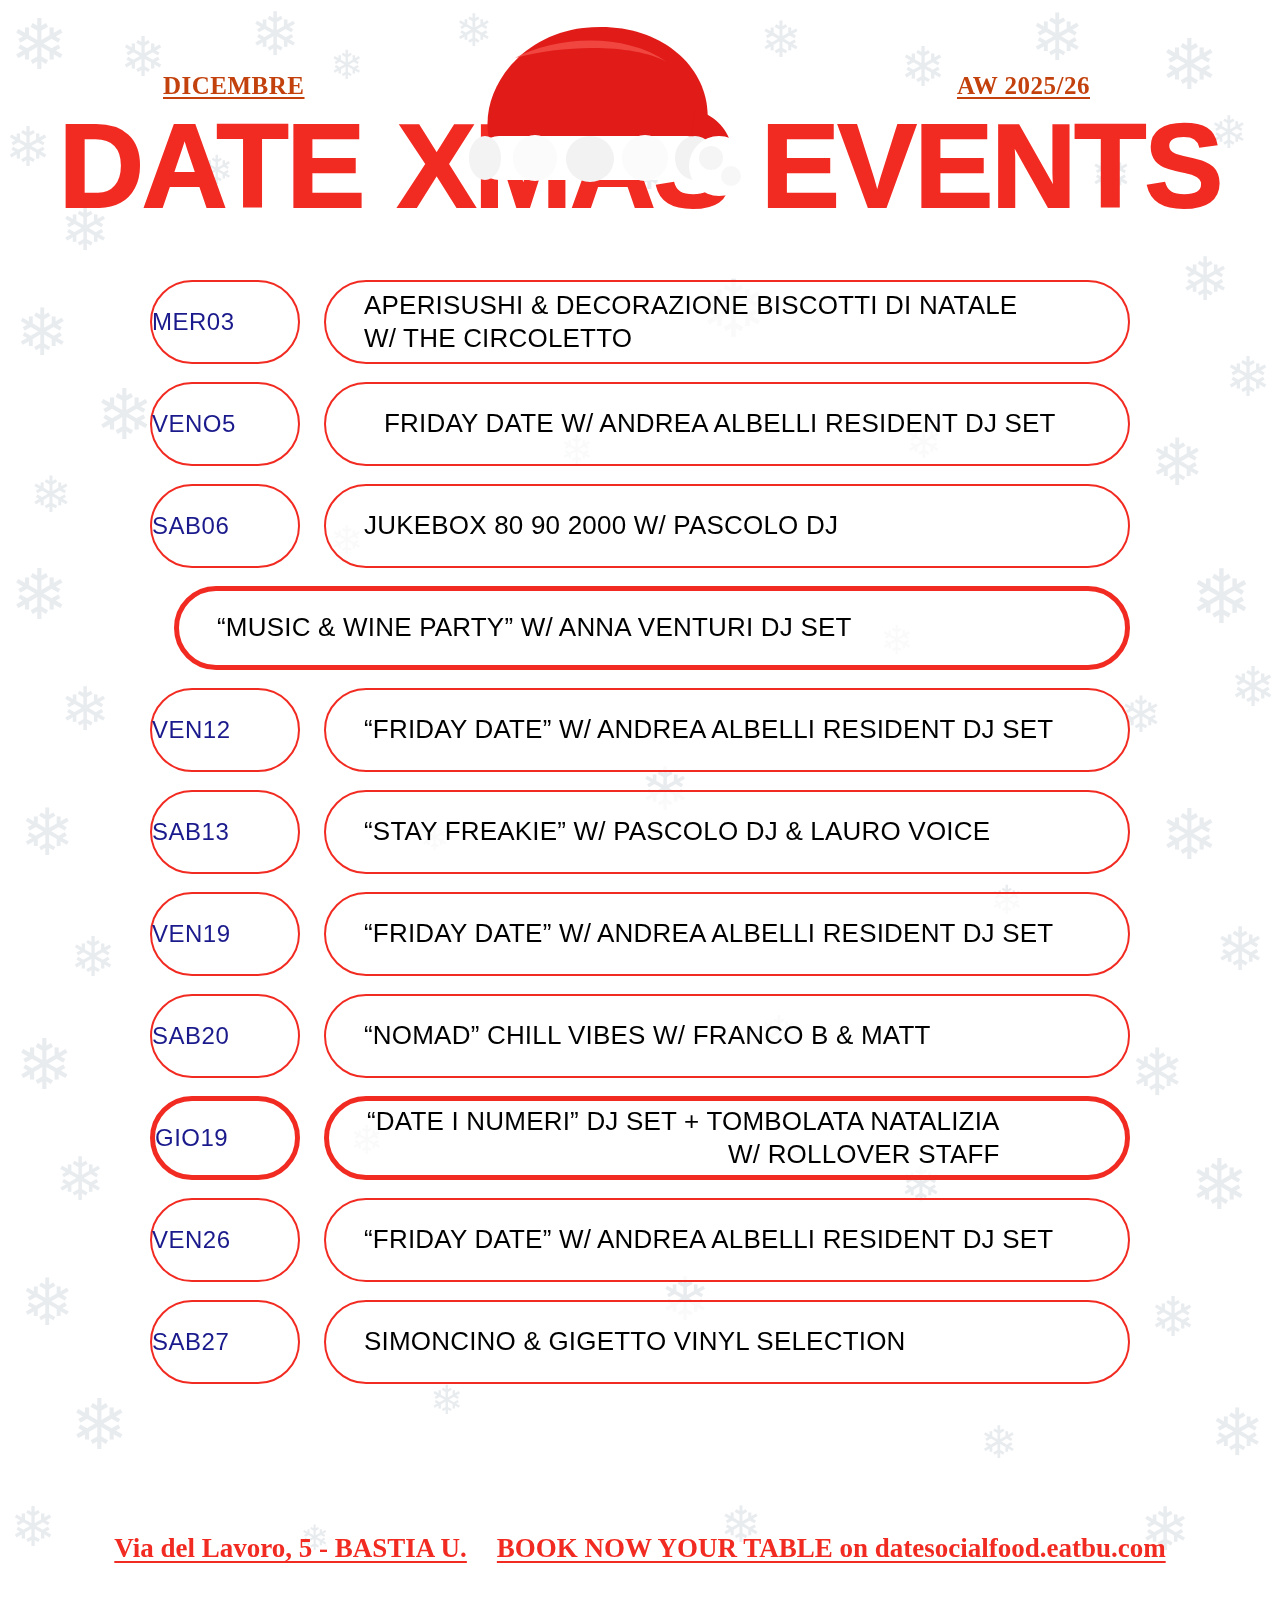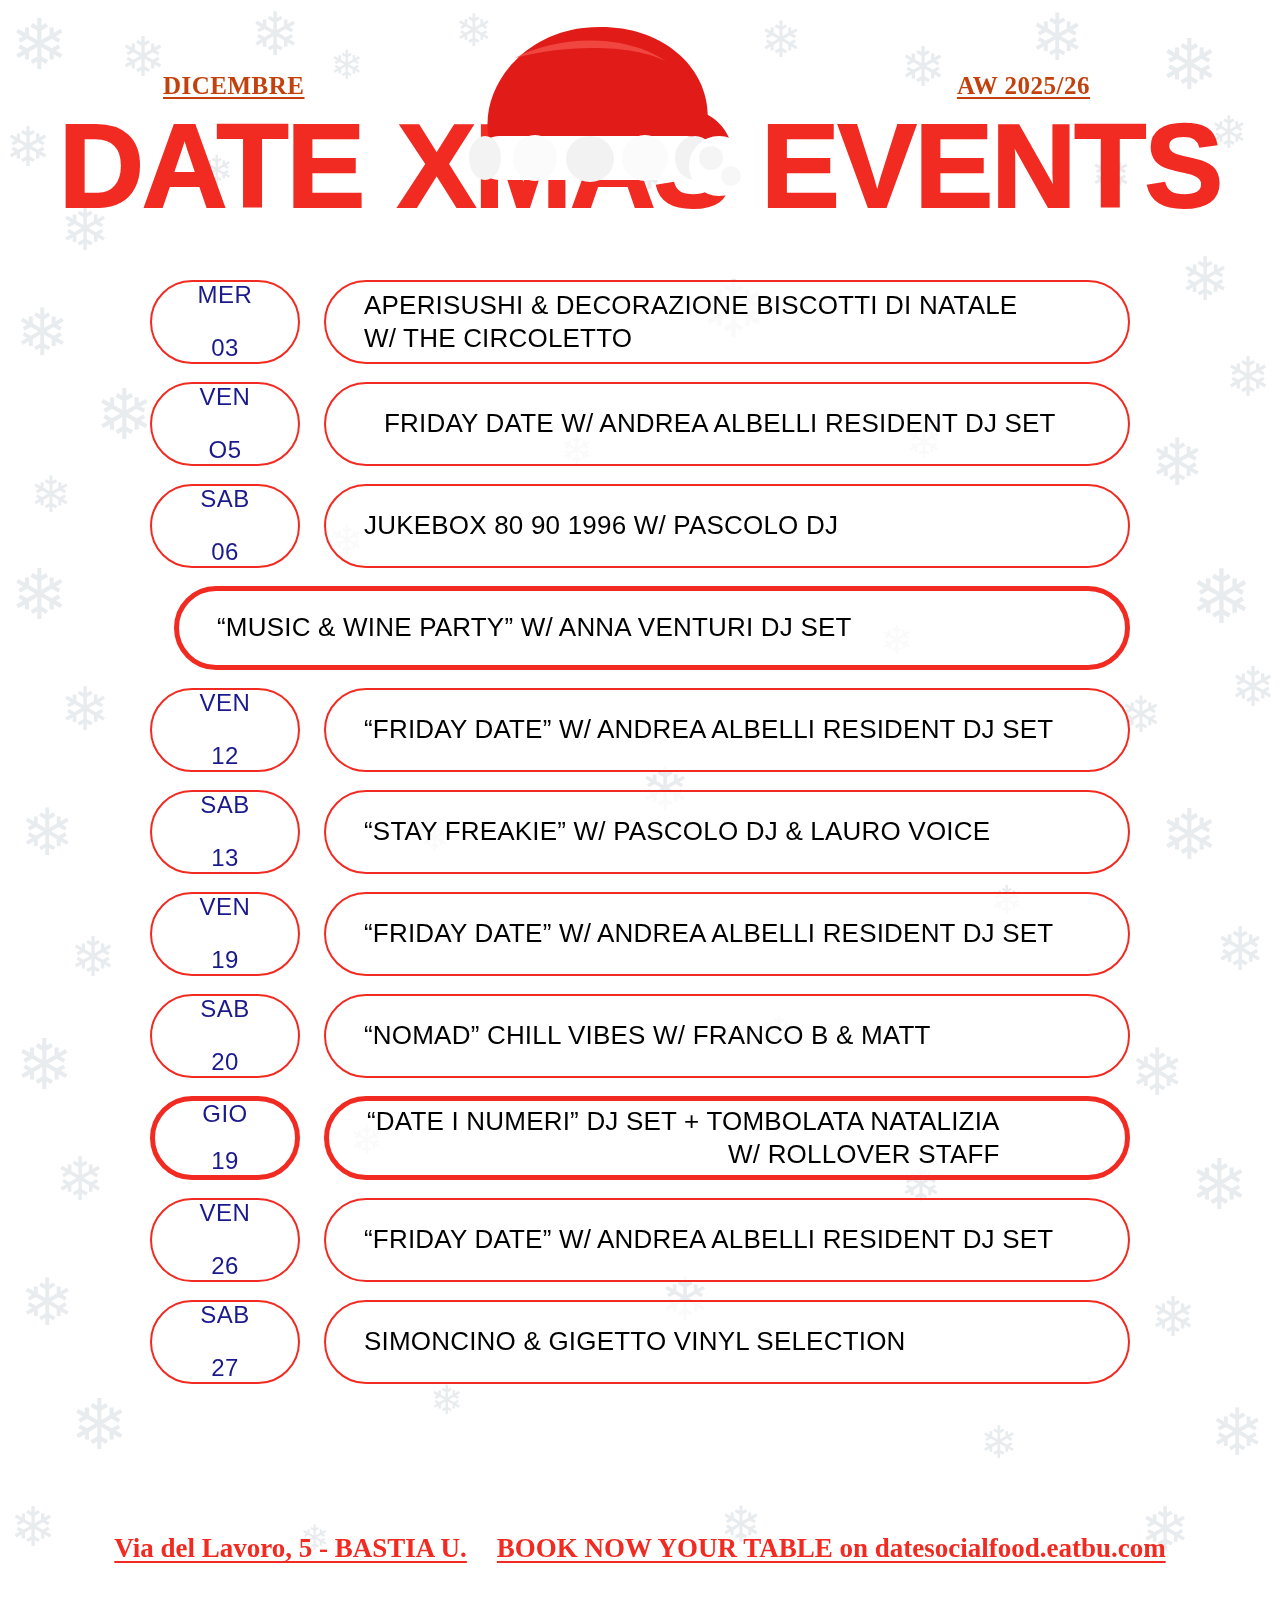--- a/index.html
+++ b/index.html
@@ -92,23 +92,23 @@
     align-items: center;
     margin-bottom: 18px;
     height: 84px;
   }
   .daybox {
     flex: 0 0 150px;
     height: 84px;
     border: 2.5px solid #f22b22;
     border-radius: 42px;
     display: flex;
-    flex-direction: column;
+    flex-direction: row;
     align-items: center;
-    justify-content: space-between;
+    justify-content: flex-start;
     background: rgba(255,255,255,0.75);
   }
   .row.highlight .daybox { border-width: 5px; }
   .daybox .dow, .daybox .dnum {
     font-family: "Liberation Sans", sans-serif;
     font-size: 24px;
     font-weight: 500;
     color: #1a1a8c;
     letter-spacing: 0.5px;
     line-height: 1.12;
@@ -259,21 +259,21 @@
         <div class="descbox">
           <div class="txt" style="white-space: pre-line; margin-left: 20px;">FRIDAY DATE W/ ANDREA ALBELLI RESIDENT DJ SET</div>
         </div>
       </div>
       <div class="row">
         <div class="daybox">
           <div class="dow">SAB</div>
           <div class="dnum">06</div>
         </div>
         <div class="descbox">
-          <div class="txt" style="white-space: pre-line;">JUKEBOX 80 90 1996 W/ PASCOLO DJ</div>
+          <div class="txt" style="white-space: pre-line;">JUKEBOX 80 90 2000 W/ PASCOLO DJ</div>
         </div>
       </div>
       <div class="row highlight">
         <div class="descbox">
           <div class="txt" style="white-space: pre-line;">“MUSIC &amp; WINE PARTY” W/ ANNA VENTURI DJ SET</div>
         </div>
       </div>
       <div class="row">
         <div class="daybox">
           <div class="dow">VEN</div>

